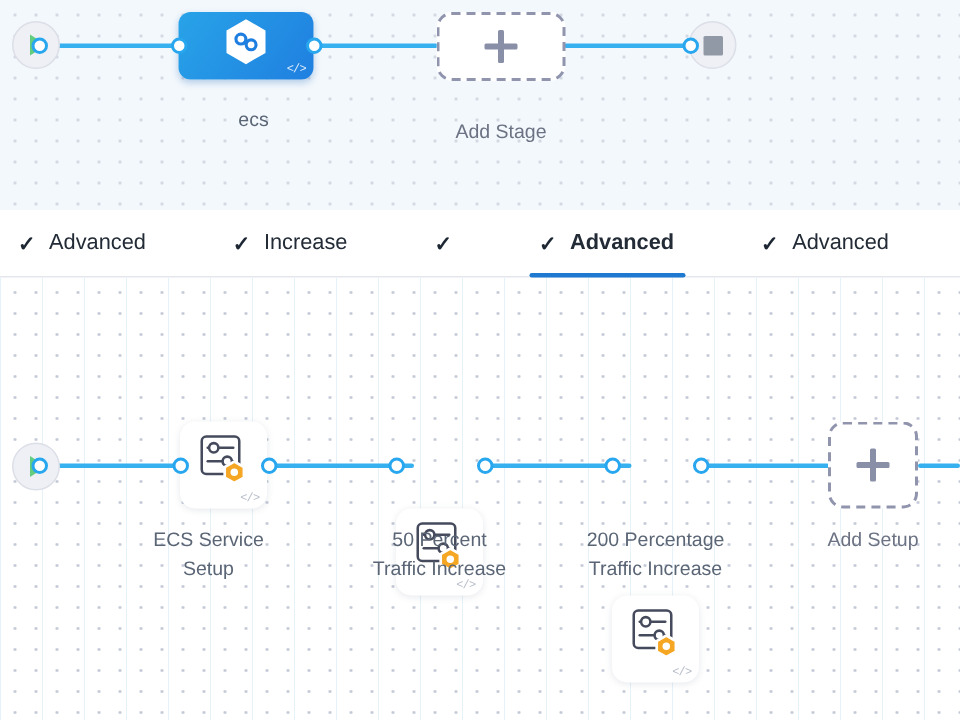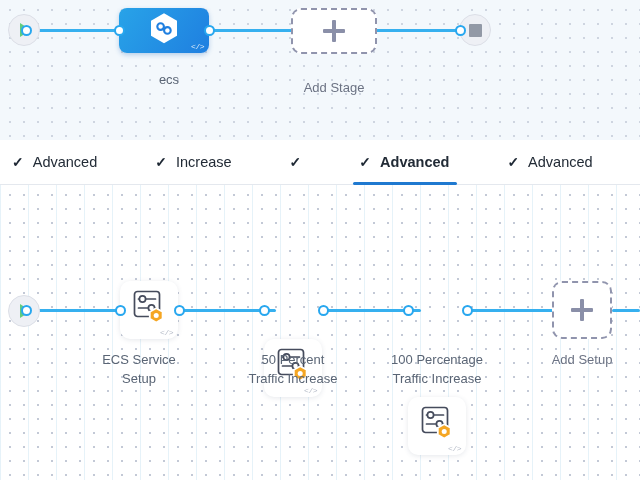--- a/index.html
+++ b/index.html
@@ -269,20 +269,20 @@
         <g>
           <polygon points="25.2,19.2 31.6,22.8 31.6,29.9 25.2,33.5 18.8,29.9 18.8,22.8" fill="#f5a623" stroke="#ffffff" stroke-width="1.8"></polygon>
           <circle cx="25.2" cy="26.4" r="2.5" fill="#ffffff"></circle>
         </g>
       </svg>
     </span>
     <span class="code-badge dark">&lt;/&gt;</span>
   </div>
   <div class="port" style="left:403px;top:120px;"></div>
   <div class="port" style="left:462px;top:120px;"></div>
-  <div class="caption" style="left:377px;top:165px;width:120px;">100 Percentage
+  <div class="caption" style="left:377px;top:165px;width:120px;">200 Percentage
 Traffic Increase</div>
 
   <div class="node add-box" style="left:552px;top:96px;width:60px;height:58px;">
     <span class="plus"></span>
   </div>
   <div class="caption muted" style="left:532px;top:165px;width:100px;">Add Setup</div>
 </div>
 
 </body></html>

